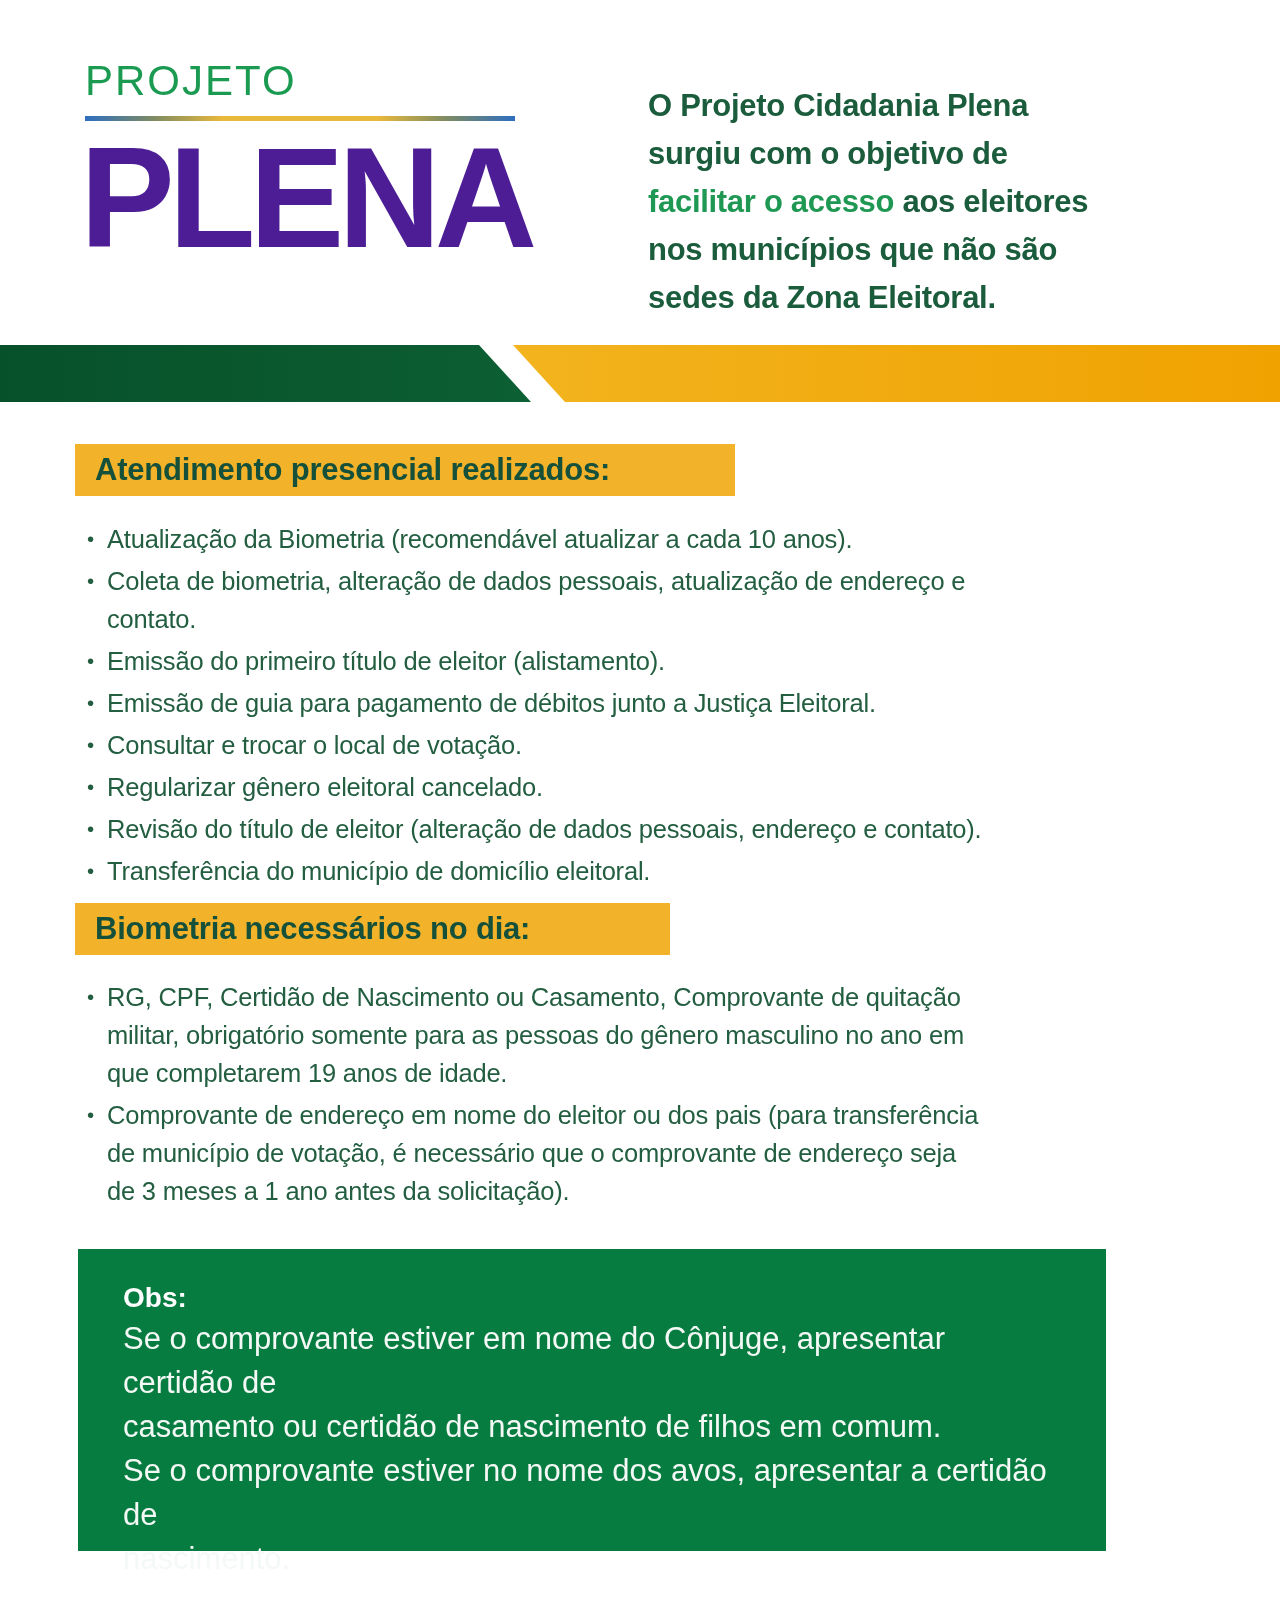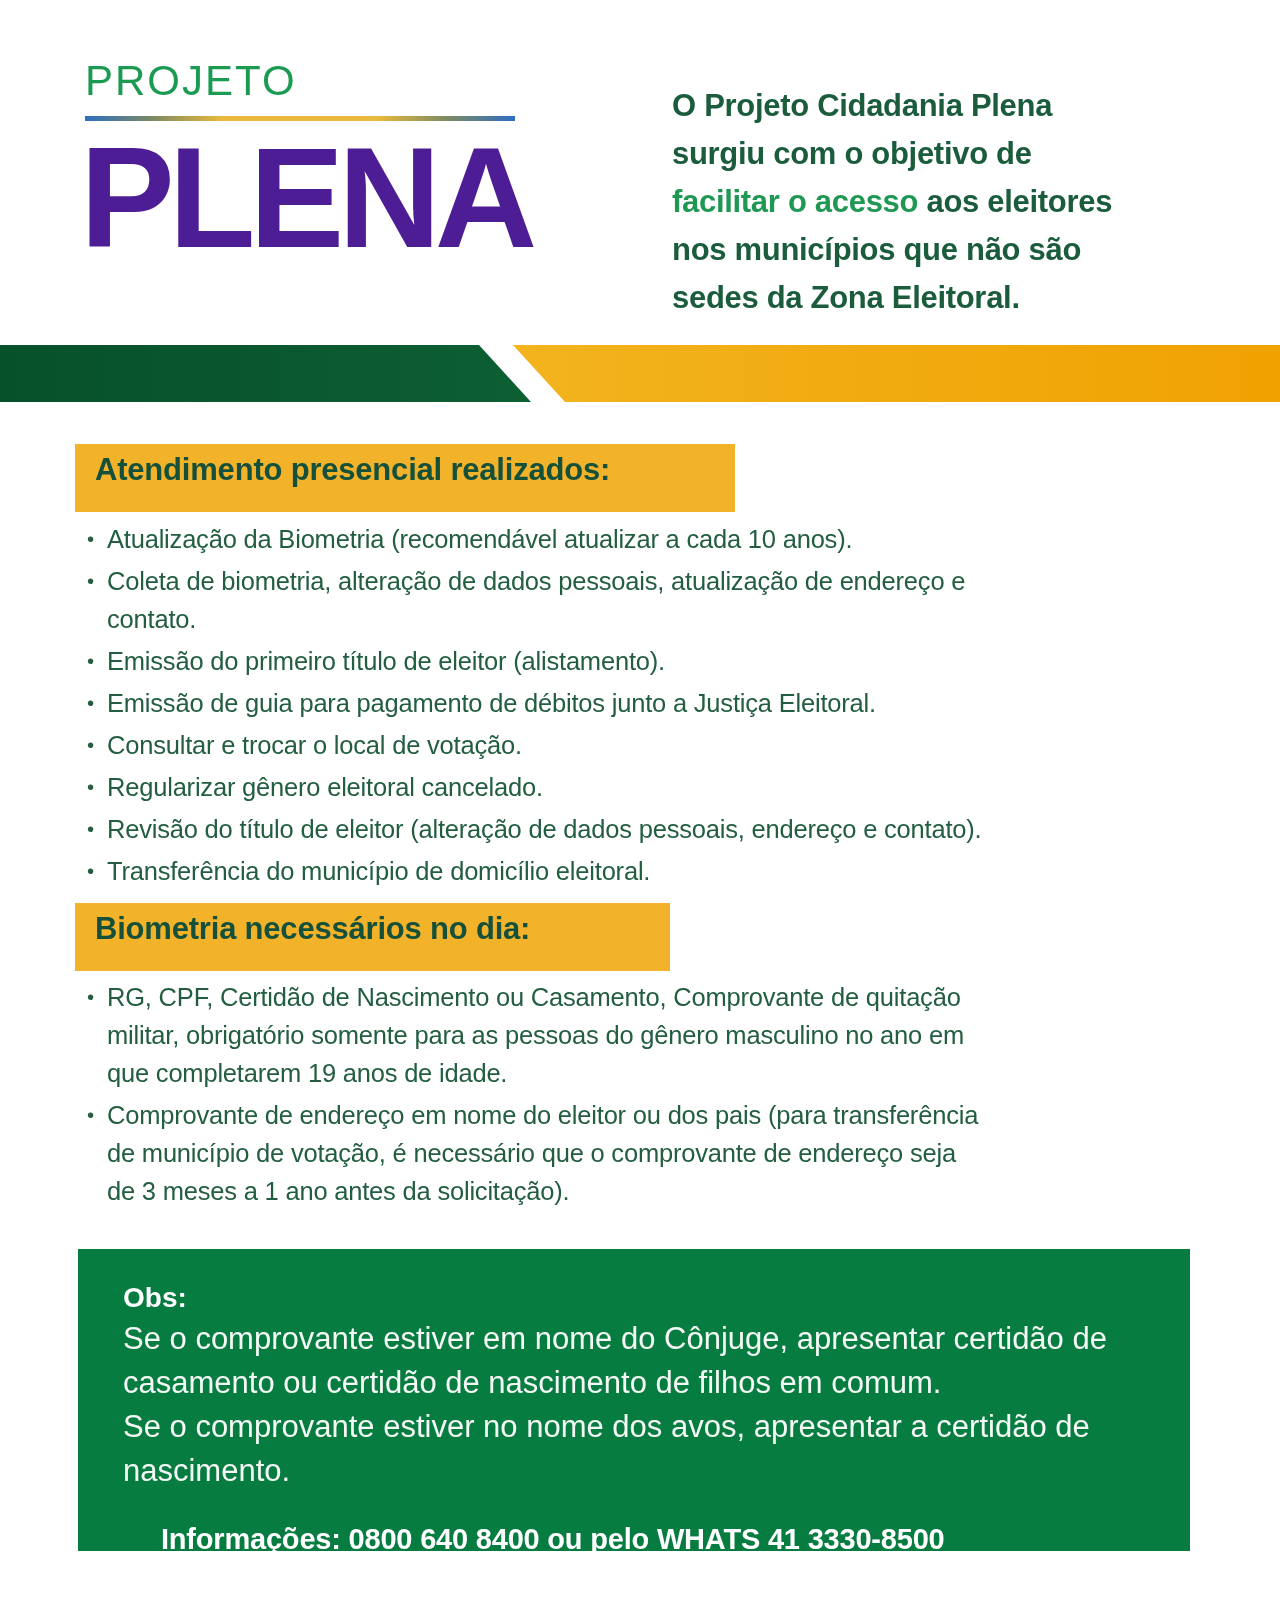--- a/index.html
+++ b/index.html
@@ -44,21 +44,21 @@
     font-size: 142px;
     font-weight: 700;
     letter-spacing: -6px;
     color: #4c1d95;
     line-height: 1.0;
   }
 
   
   .intro {
     position: absolute;
-    left: 672px;
+    left: 648px;
     top: 82px;
     width: 560px;
     font-size: 31px;
     font-weight: 700;
     line-height: 48px;
     color: #1A5C3B;
     white-space: pre-line;
     letter-spacing: -0.3px;
   }
   .intro .accent { color: #1E9852; }
@@ -75,21 +75,21 @@
     position: absolute; inset: 0;
     background: linear-gradient(90deg, #F6C52F 0%, #F2B21B 45%, #F0A201 100%);
     -webkit-clip-path: polygon(513px 0, 100% 0, 100% 100%, 565px 100%);
     clip-path: polygon(513px 0, 100% 0, 100% 100%, 565px 100%);
   }
 
   
   .section-header {
     position: absolute;
     left: 75px;
-    height: 68px;
+    height: 52px;
     background: #F2B32B;
     color: #15503A;
     font-size: 31px;
     font-weight: 700;
     line-height: 52px;
     padding-left: 20px;
     letter-spacing: -0.2px;
   }
   .header-atendimento { top: 444px; width: 660px; }
   .header-documentos  { top: 903px; width: 595px; }
@@ -119,21 +119,21 @@
     left: 2px;
     top: 0;
     font-size: 0.8em;
   }
 
   
   .obs-box {
     position: absolute;
     left: 78px;
     top: 1249px;
-    width: 1112px;
+    width: 1028px;
     height: 302px;
     background: #077C40;
     color: #ffffff;
     padding: 30px 45px 0 45px;
   }
   .obs-label {
     font-size: 28px;
     font-weight: 700;
     line-height: 38px;
   }

